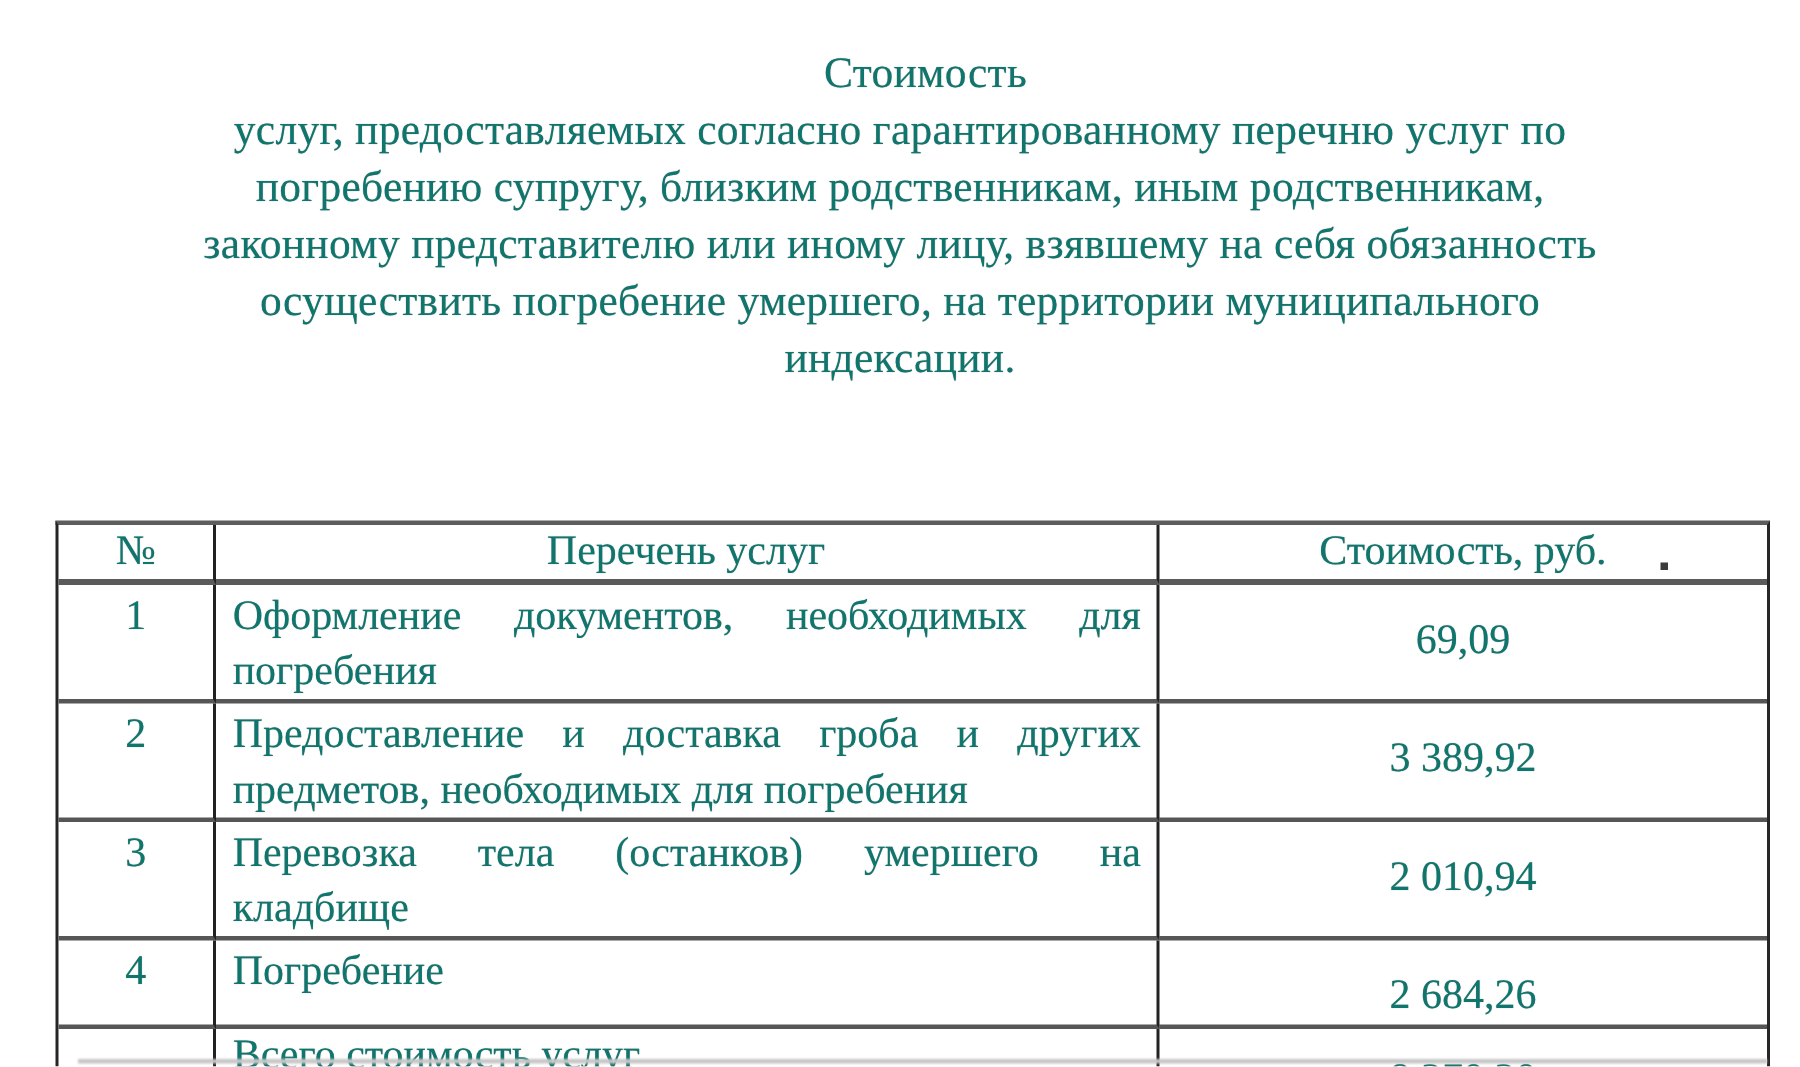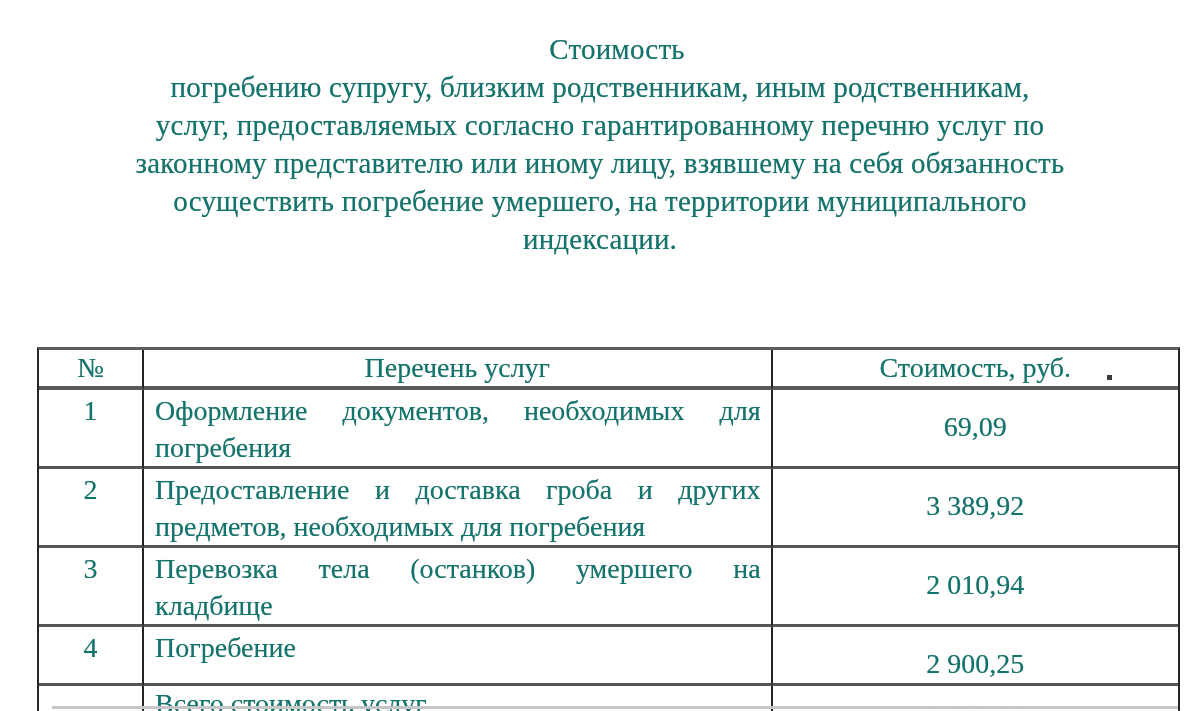--- a/index.html
+++ b/index.html
@@ -104,22 +104,22 @@
     background: #3c3c3c;
   }
 </style>
 </head>
 <body>
 
 <div class="page">
 
   <div class="title-block">
     <div class="title-first-line">Стоимость</div>
+    <div>услуг, предоставляемых согласно гарантированному перечню услуг по</div>
     <div>погребению супругу, близким родственникам, иным родственникам,</div>
-    <div>услуг, предоставляемых согласно гарантированному перечню услуг по</div>
     <div>законному представителю или иному лицу, взявшему на себя обязанность</div>
     <div>осуществить погребение умершего, на территории муниципального</div>
     <div>индексации.</div>
   </div>
 
   <table class="services-table">
     <tbody>
       <tr class="header-row row-h">
         <td class="col-num v-border">№</td>
         <td class="col-serv v-border">Перечень услуг</td>
@@ -151,21 +151,21 @@
           <div class="line-plain">кладбище</div>
         </td>
         <td class="col-cost">2 010,94</td>
       </tr>
 
       <tr class="row-1l">
         <td class="col-num v-border">4</td>
         <td class="col-serv v-border">
           <div class="line-plain">Погребение</div>
         </td>
-        <td class="col-cost">2 900,25</td>
+        <td class="col-cost">2 684,26</td>
       </tr>
 
       <tr class="row-tot last-row">
         <td class="col-num v-border"></td>
         <td class="col-serv v-border">
           <div class="line-plain">Всего стоимость услуг</div>
         </td>
         <td class="col-cost">8 370,20</td>
       </tr>
     </tbody>

